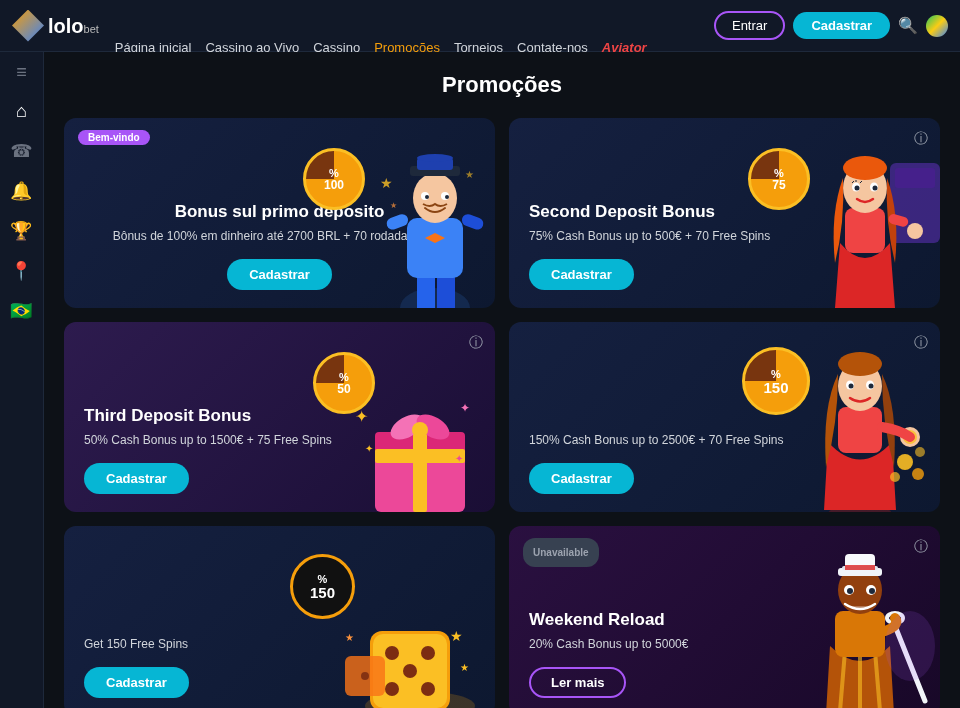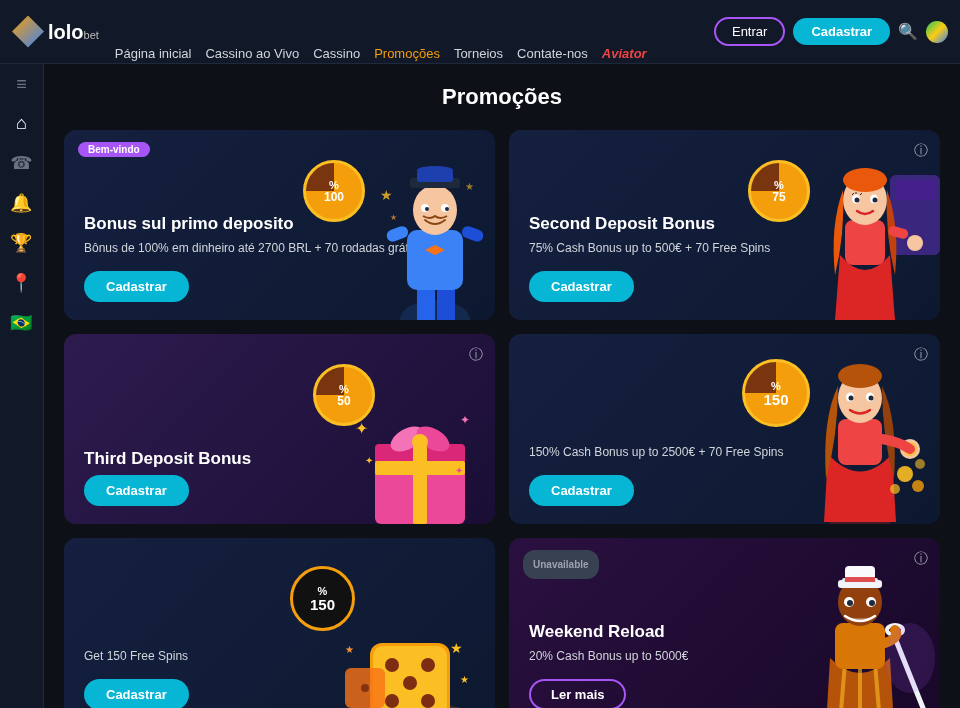--- a/index.html
+++ b/index.html
@@ -10,21 +10,21 @@
       width: 960px;
       min-height: 708px;
       overflow-x: hidden;
     }
 
     
     .top-nav {
       display: flex;
       align-items: center;
       background: #111827;
-      height: 64px;
+      height: 52px;
       padding: 0 12px;
       gap: 16px;
       border-bottom: 1px solid #1e293b;
     }
     .logo {
       display: flex;
       align-items: center;
       gap: 4px;
       font-size: 22px;
       font-weight: 900;
@@ -292,21 +292,21 @@
     <span class="sidebar-icon">🏆</span>
     <span class="sidebar-icon">📍</span>
     <span class="sidebar-icon">🇧🇷</span>
   </aside>
 
   <main class="main-content">
     <h1 class="page-title">Promoções</h1>
 
     <div class="promo-grid">
 
-      <div class="promo-card card-dark" style="background: linear-gradient(135deg, #152040 0%, #0d1830 100%); min-height:190px;">
+      <div class="promo-card card-dark" style="background: linear-gradient(135deg, #152040 0%, #0d1830 100%); min-height:190px;align-items:center;">
         <div class="card-badge">Bem-vindo</div>
         <div class="card-title">Bonus sul primo deposito</div>
         <div class="card-desc">Bônus de 100% em dinheiro até 2700 BRL + 70 rodadas grátis</div>
         <button class="btn-cadastrar-card">Cadastrar</button>
 
         <div class="coin-badge" style="right:130px; top:30px; transform:none;">
           <span class="percent">%</span>
           <span class="value">100</span>
         </div>
 
@@ -387,20 +387,21 @@
 
             <rect x="80" y="70" width="20" height="10" rx="5" fill="#ef4444" transform="rotate(15, 80, 70)"></rect>
             <ellipse cx="105" cy="88" rx="8" ry="8" fill="#f5c6a0"></ellipse>
           </svg>
         </div>
       </div>
 
       <div class="promo-card card-purple" style="background: linear-gradient(135deg, #2d1b4e 0%, #1a0e35 100%); min-height:190px;">
         <div class="card-info-icon">ⓘ</div>
         <div class="card-title">Third Deposit Bonus</div>
+        <div class="card-desc">50% Cash Bonus up to 1500€ + 75 Free Spins</div>
         <button class="btn-cadastrar-card">Cadastrar</button>
         <div class="coin-badge" style="right:120px; top:30px; transform:none;">
           <span class="percent">%</span>
           <span class="value">50</span>
         </div>
 
         <div style="position:absolute;right:10px;bottom:0;width:130px;height:160px;overflow:hidden;">
           <svg viewBox="0 0 130 170" width="130" height="170" xmlns="http://www.w3.org/2000/svg">
 
             <rect x="20" y="90" width="90" height="70" rx="6" fill="#ec4899"></rect>

